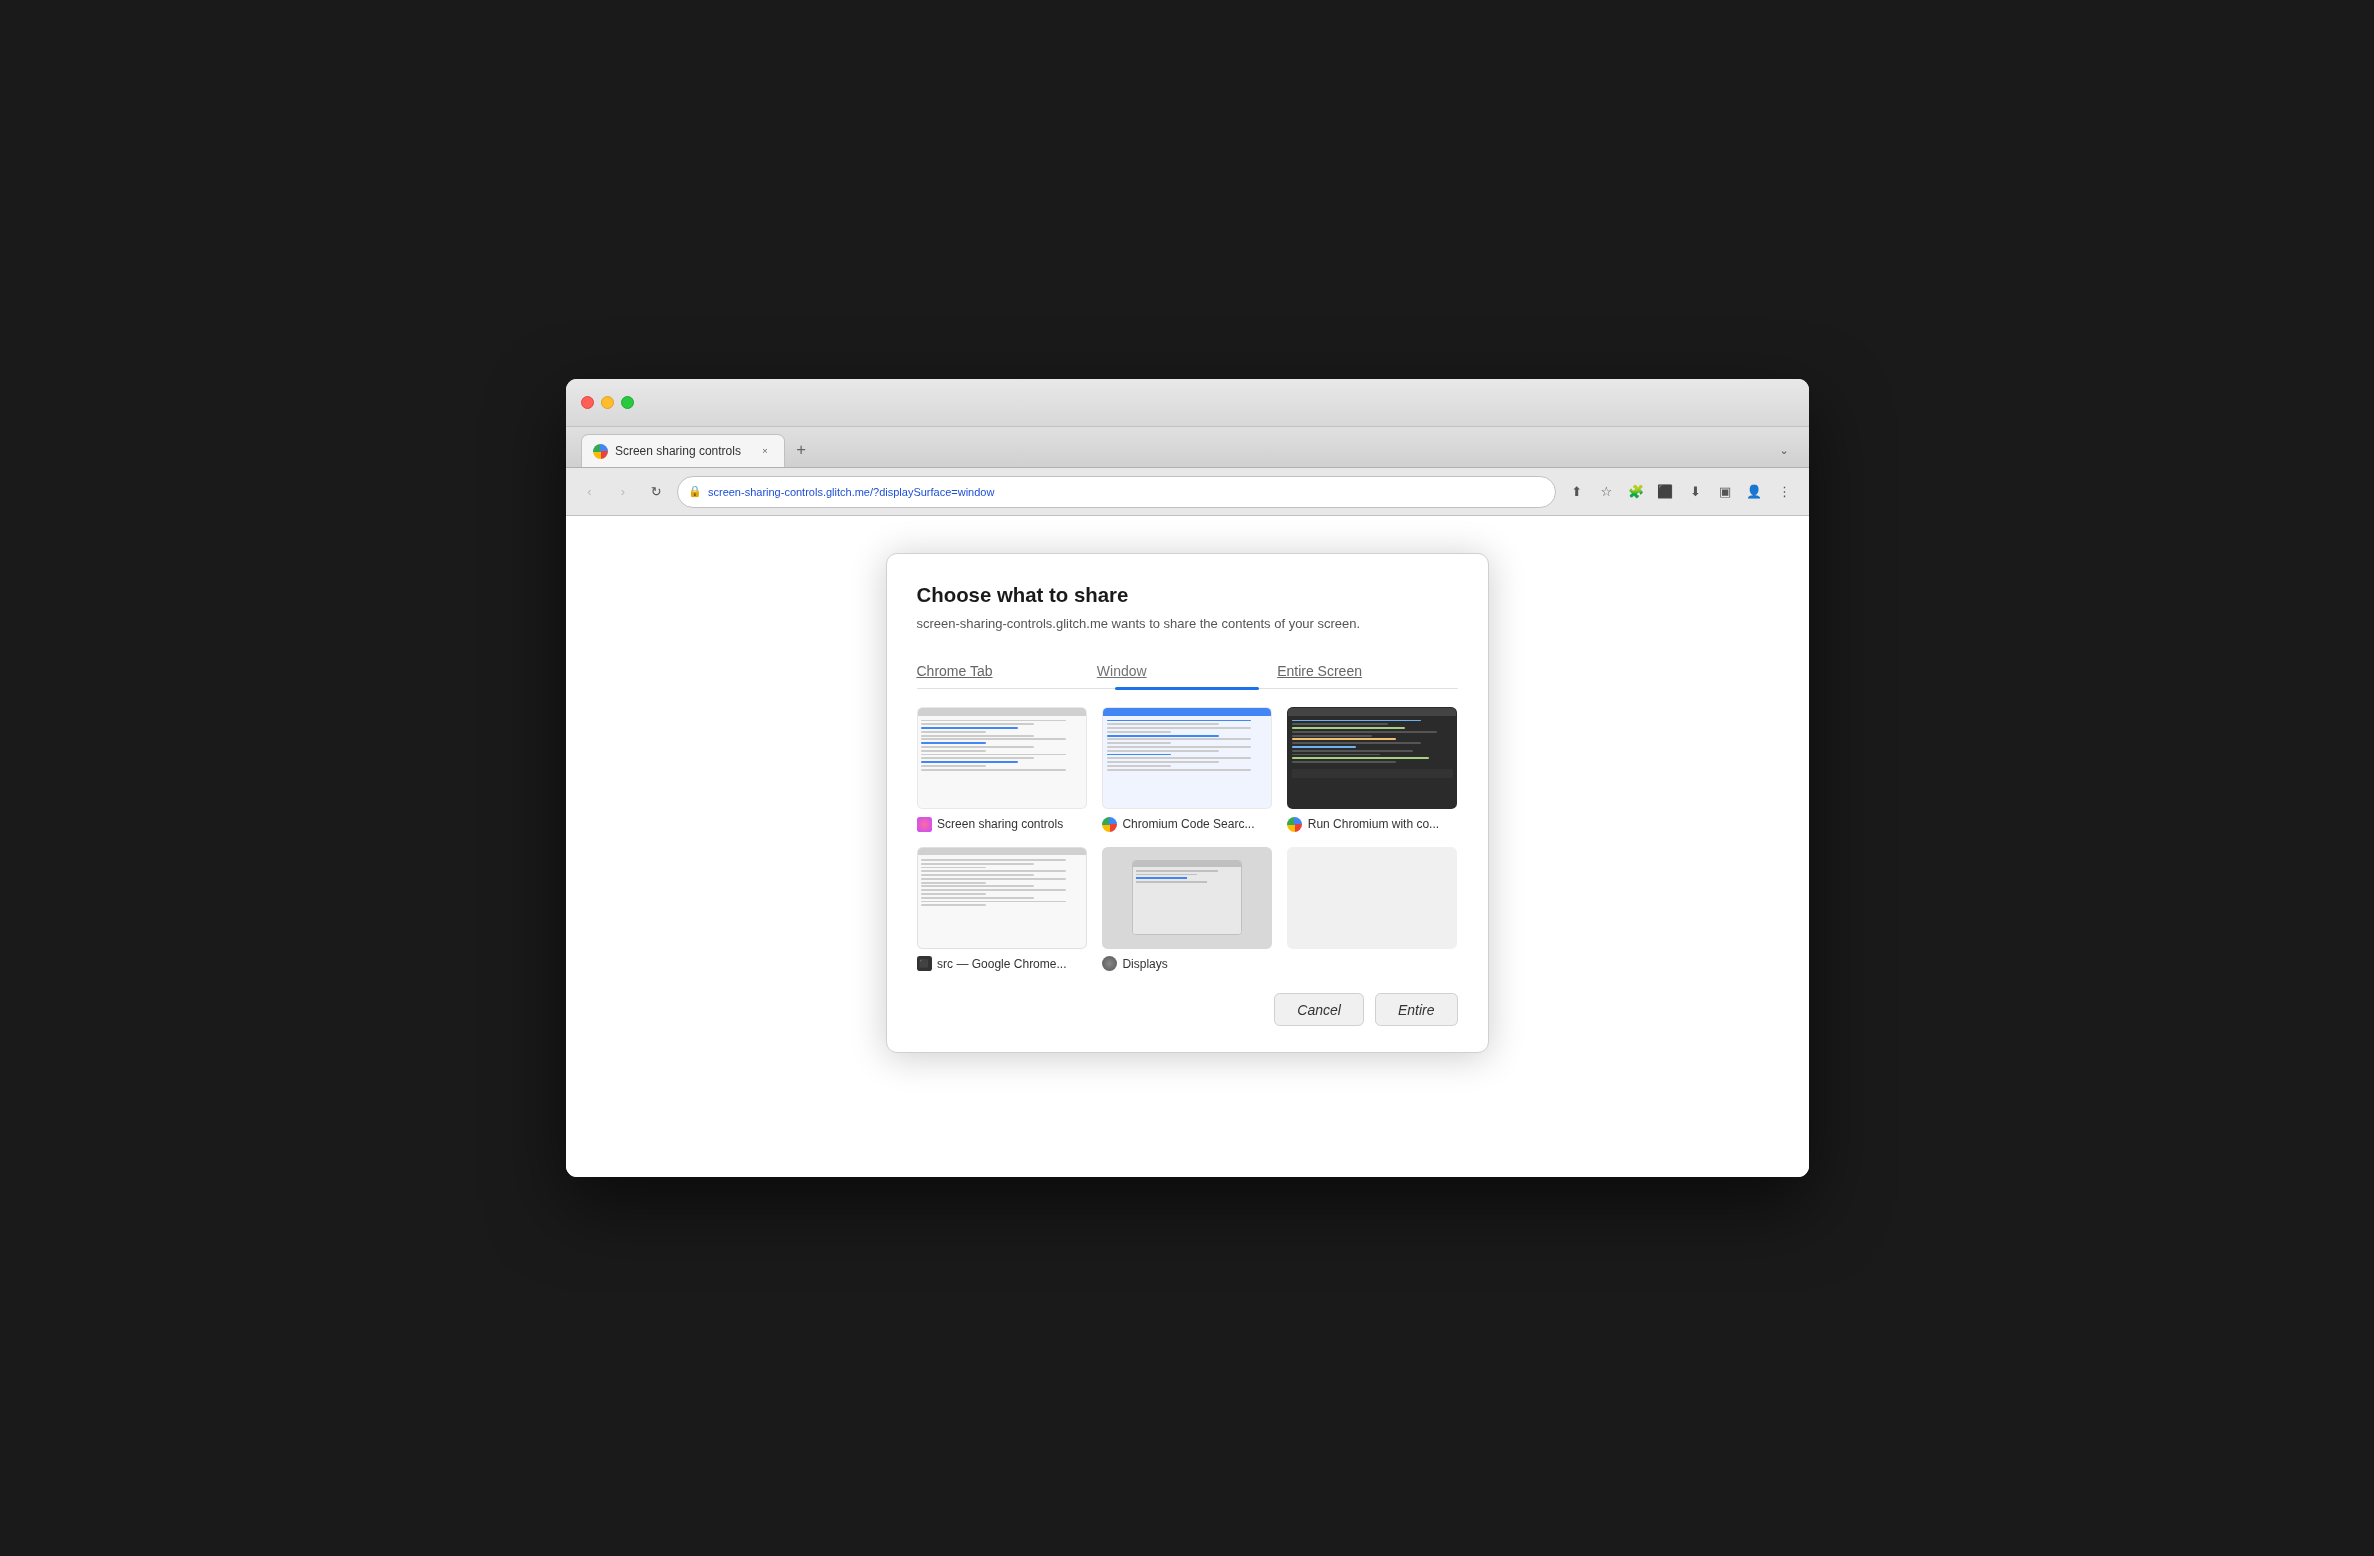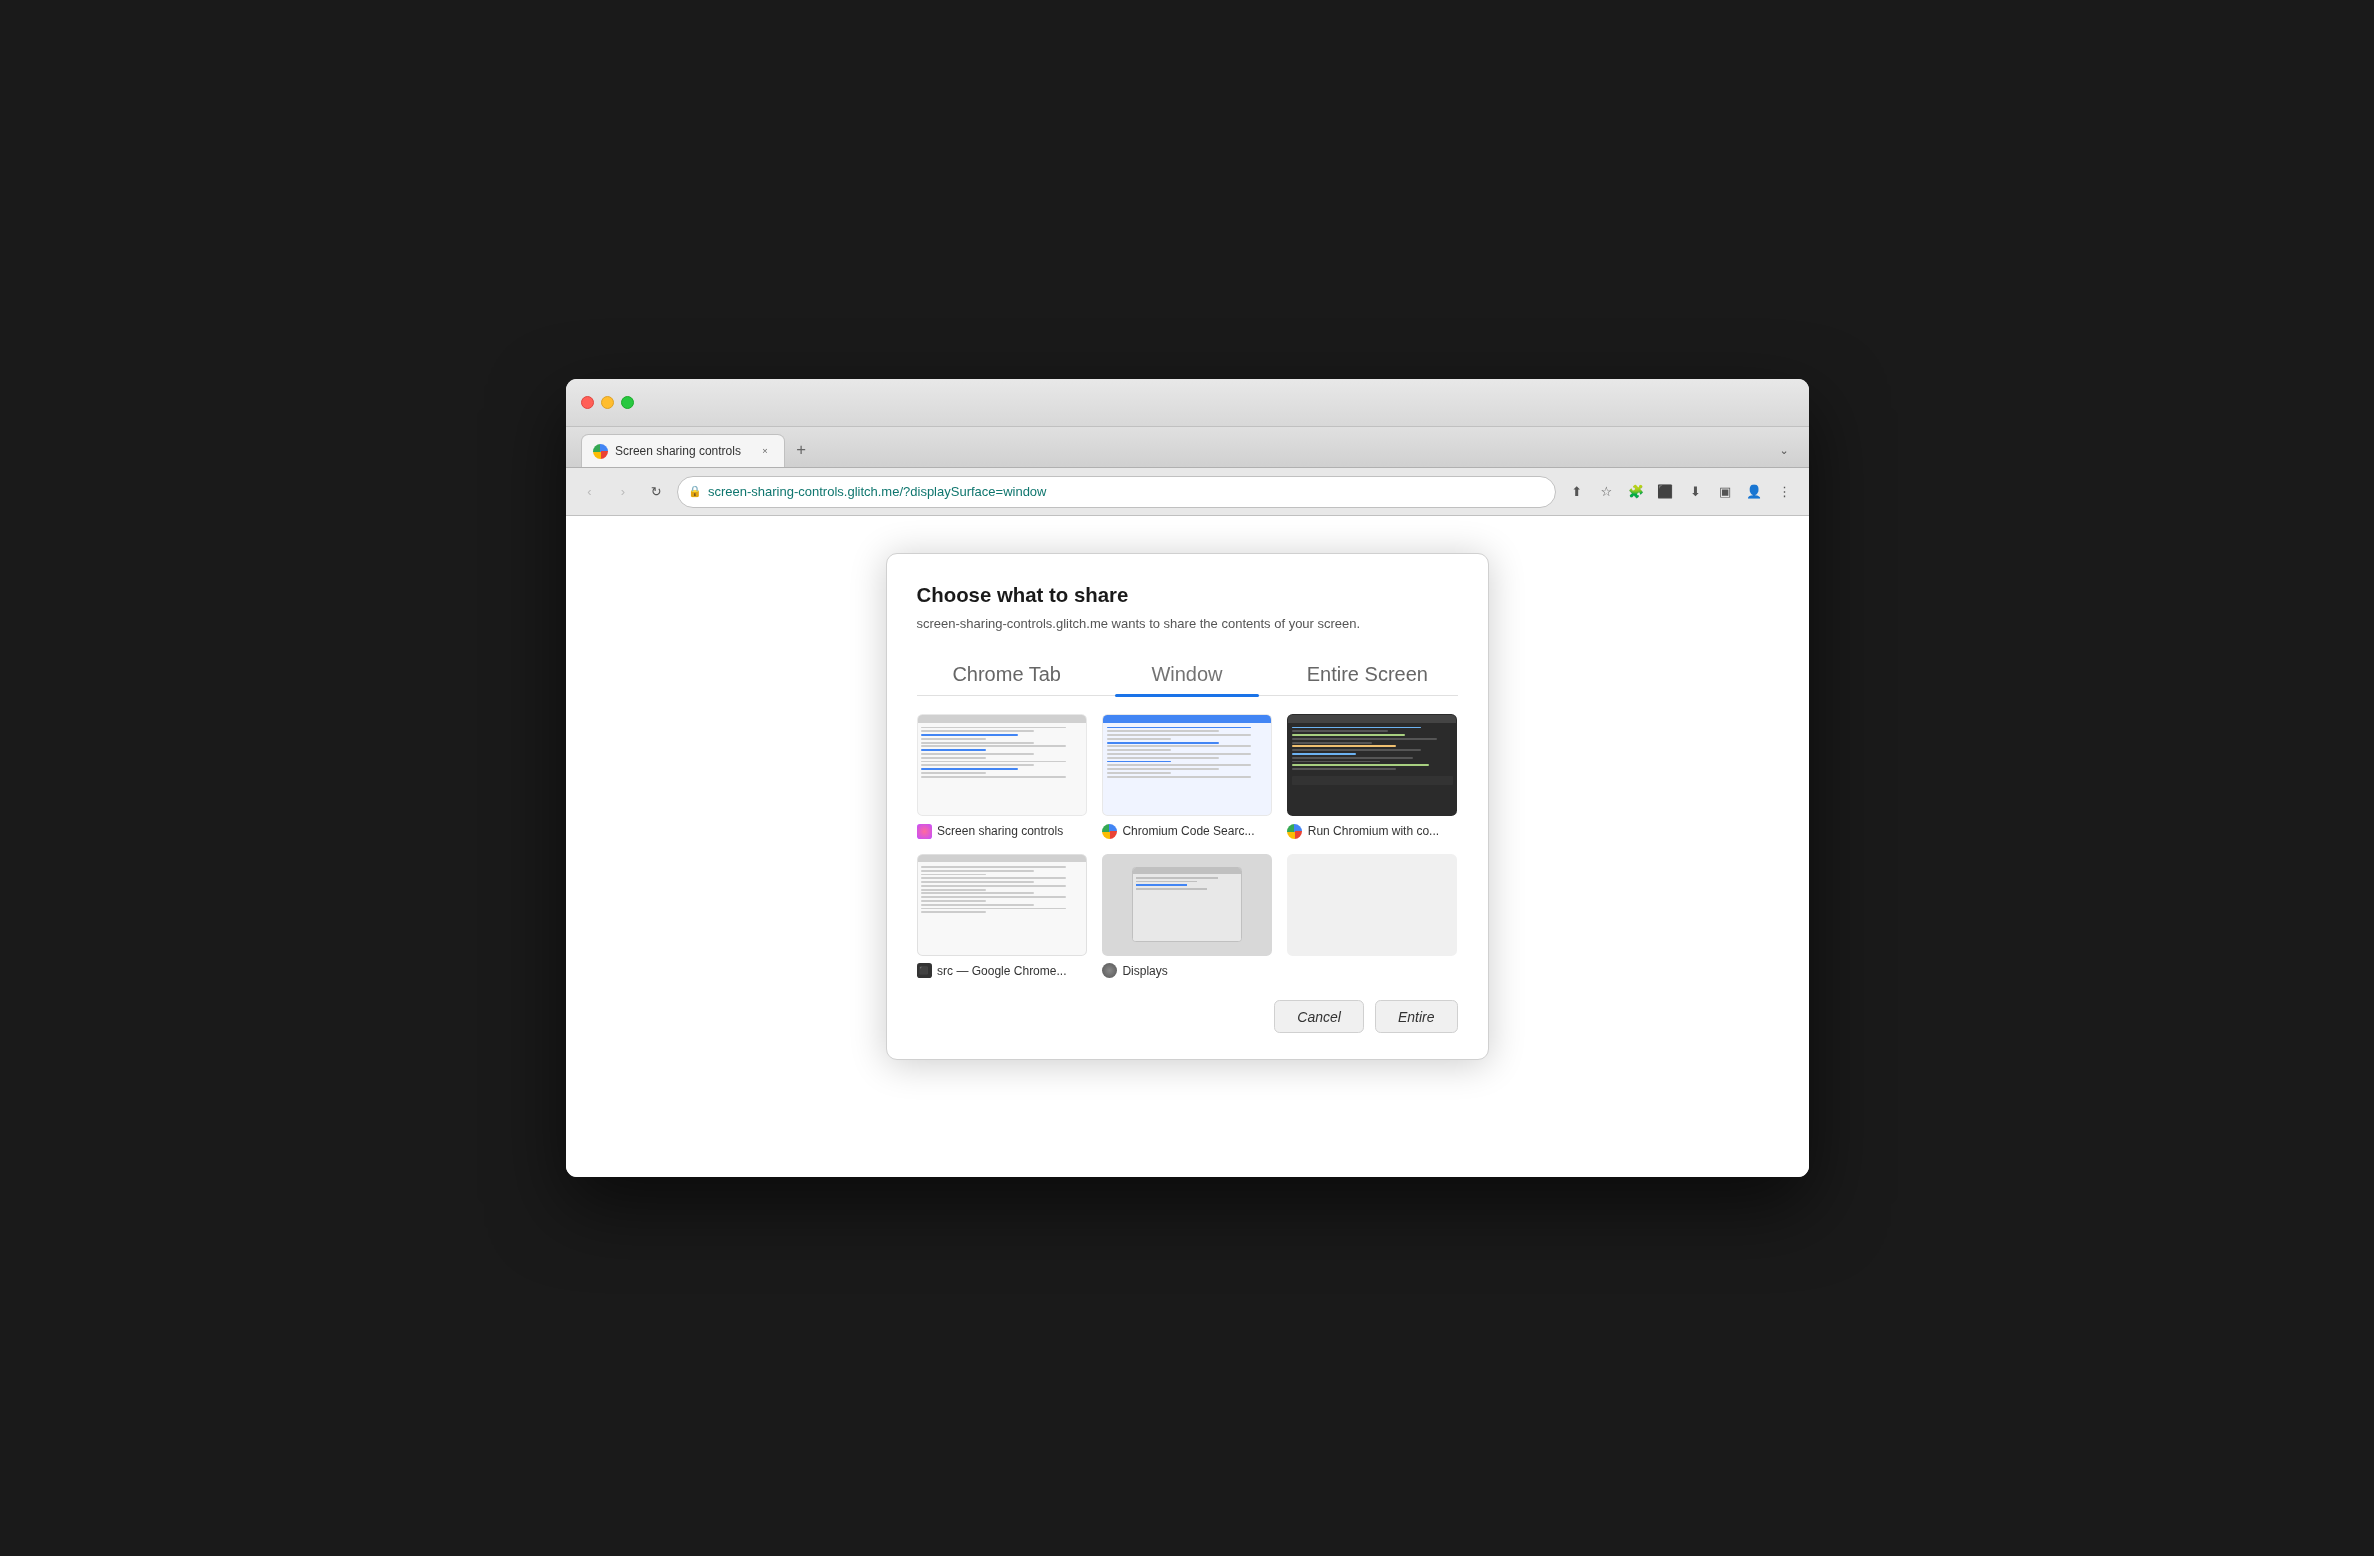--- a/index.html
+++ b/index.html
@@ -174,22 +174,22 @@
       border: 0.9px solid #c0c0c0;
     }
 
     .lock-icon {
       color: #555;
       font-size: 11px;
       flex-shrink: 0;
     }
 
     .url-text {
-      font-size: 13px;
-      color: #0f766e;
+      font-size: 11px;
+      color: #1d4ed8;
       flex: 1;
     }
 
     .toolbar-icons {
       display: flex;
       align-items: center;
       gap: 3.7px;
     }
 
     .toolbar-icon {
@@ -246,26 +246,26 @@
 
     
     .share-tabs {
       display: flex;
       border-bottom: 1.9px solid #e0e0e0;
       margin-bottom: 18.6px;
     }
 
     .share-tab {
       flex: 1;
-      text-align: center;
       padding: 9.3px 0;
-      font-size: 20px;
+      font-size: 14px;
       color: #666;
       cursor: pointer;
       position: relative;
+      text-decoration: underline;
     }
 
     .share-tab.active {
       color: #737373;
       font-weight: 500;
     }
 
     .share-tab.active::after {
       content: '';
       position: absolute;

